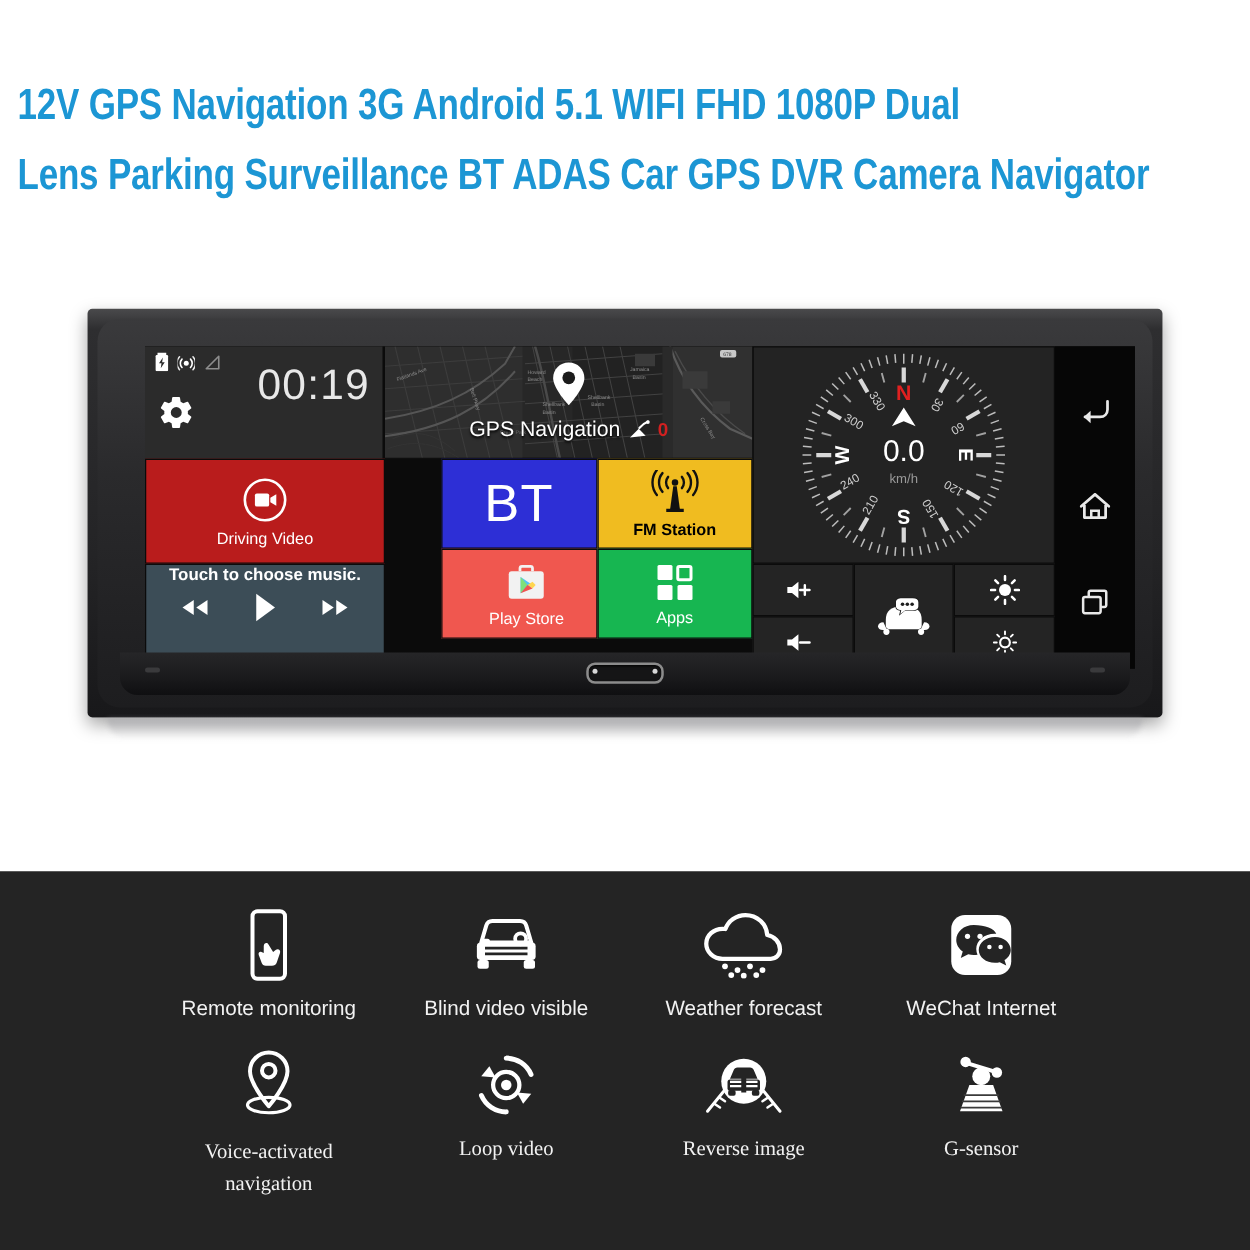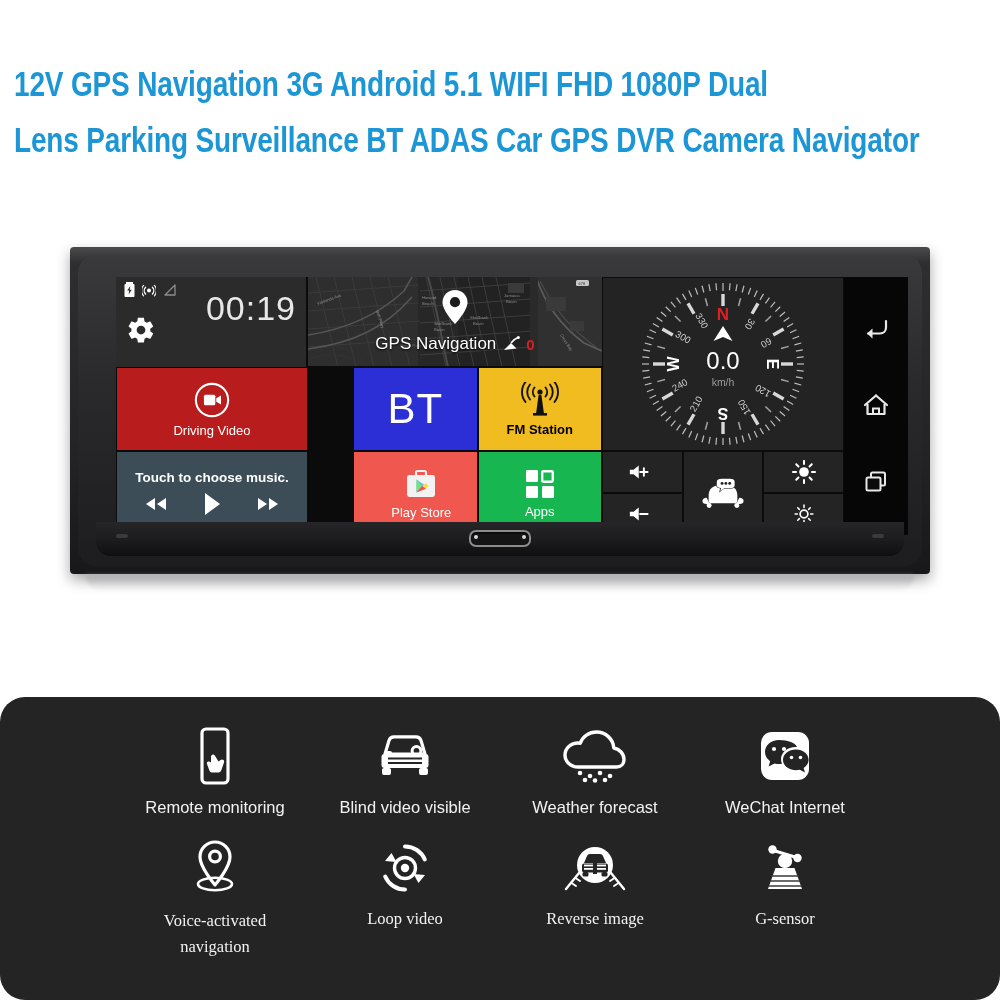--- a/index.html
+++ b/index.html
@@ -72,40 +72,40 @@
   .tile{
     position:relative;box-sizing:border-box;
     display:flex;flex-direction:column;align-items:center;justify-content:center;
     border:1px solid #0b0b0b;
   }
   .tile-label{font-size:13px;color:#fff;margin-top:4px;}
 
   #tile-driving{height:84px;background:#b91c1c;}
   #music-tile{
     height:84px;background:#3c4d57;border:1px solid #0b0b0b;box-sizing:border-box;
-    display:flex;flex-direction:column;align-items:center;justify-content:center;gap:7px;
+    display:flex;flex-direction:column;align-items:center;gap:7px;
   }
   #music-title{color:#fff;font-size:13.5px;font-weight:bold;}
   #music-controls{display:flex;align-items:center;gap:34px;}
 
   
   #col-mid{display:flex;flex-direction:column;}
   #map-tile{
     height:90px;position:relative;overflow:hidden;background:#1e1e1e;
     border-bottom:1px solid #0b0b0b;box-sizing:border-box;
   }
   #map-canvas{position:absolute;inset:0;}
   #map-pin{position:absolute;left:50%;top:12px;transform:translateX(-50%);}
   #map-caption{
     position:absolute;left:0;right:0;top:57px;display:flex;
     align-items:center;justify-content:center;gap:6px;
   }
   #map-caption-text{color:#fff;font-size:17px;text-shadow:0 1px 2px #000;}
   #sat-count{color:#d32020;font-size:15px;font-weight:bold;}
-  .mid-row{display:flex;height:84px;margin-left:45px;}
+  .mid-row{display:flex;height:72px;margin-left:45px;}
   #tile-bt{width:50%;background:#2d2fd6;}
   #tile-bt .bt-text{color:#fff;font-size:42px;font-weight:400;letter-spacing:1px;}
   #tile-fm{width:50%;background:#f0bc20;}
   #tile-fm .tile-label{color:#000;font-weight:bold;}
   #tile-play{width:50%;background:#f0574f;padding-left:12px;}
   #tile-apps{width:50%;background:#17b651;}
 
   
   #col-right{display:flex;flex-direction:column;background:#1b1b1b;}
   #compass-panel{
@@ -153,21 +153,20 @@
   #device-shadow{
     position:absolute;left:86px;top:575px;width:828px;height:16px;
     background:linear-gradient(180deg,rgba(160,160,165,.55) 0%,rgba(255,255,255,0) 100%);
     border-radius:0 0 40px 40px;filter:blur(2px);
   }
 
   
   #features{
     position:absolute;left:0;top:697px;width:1000px;height:303px;
     background:#242424;
-    border-radius:25px;
   }
   .feat-row{
     display:grid;grid-template-columns:repeat(4,1fr);
     position:absolute;left:120px;width:760px;
   }
   #feat-row-1{top:28px;}
   #feat-row-2{top:140px;font-family:Liberation Serif, serif;}
   .feat{
     display:flex;flex-direction:column;align-items:center;
   }

